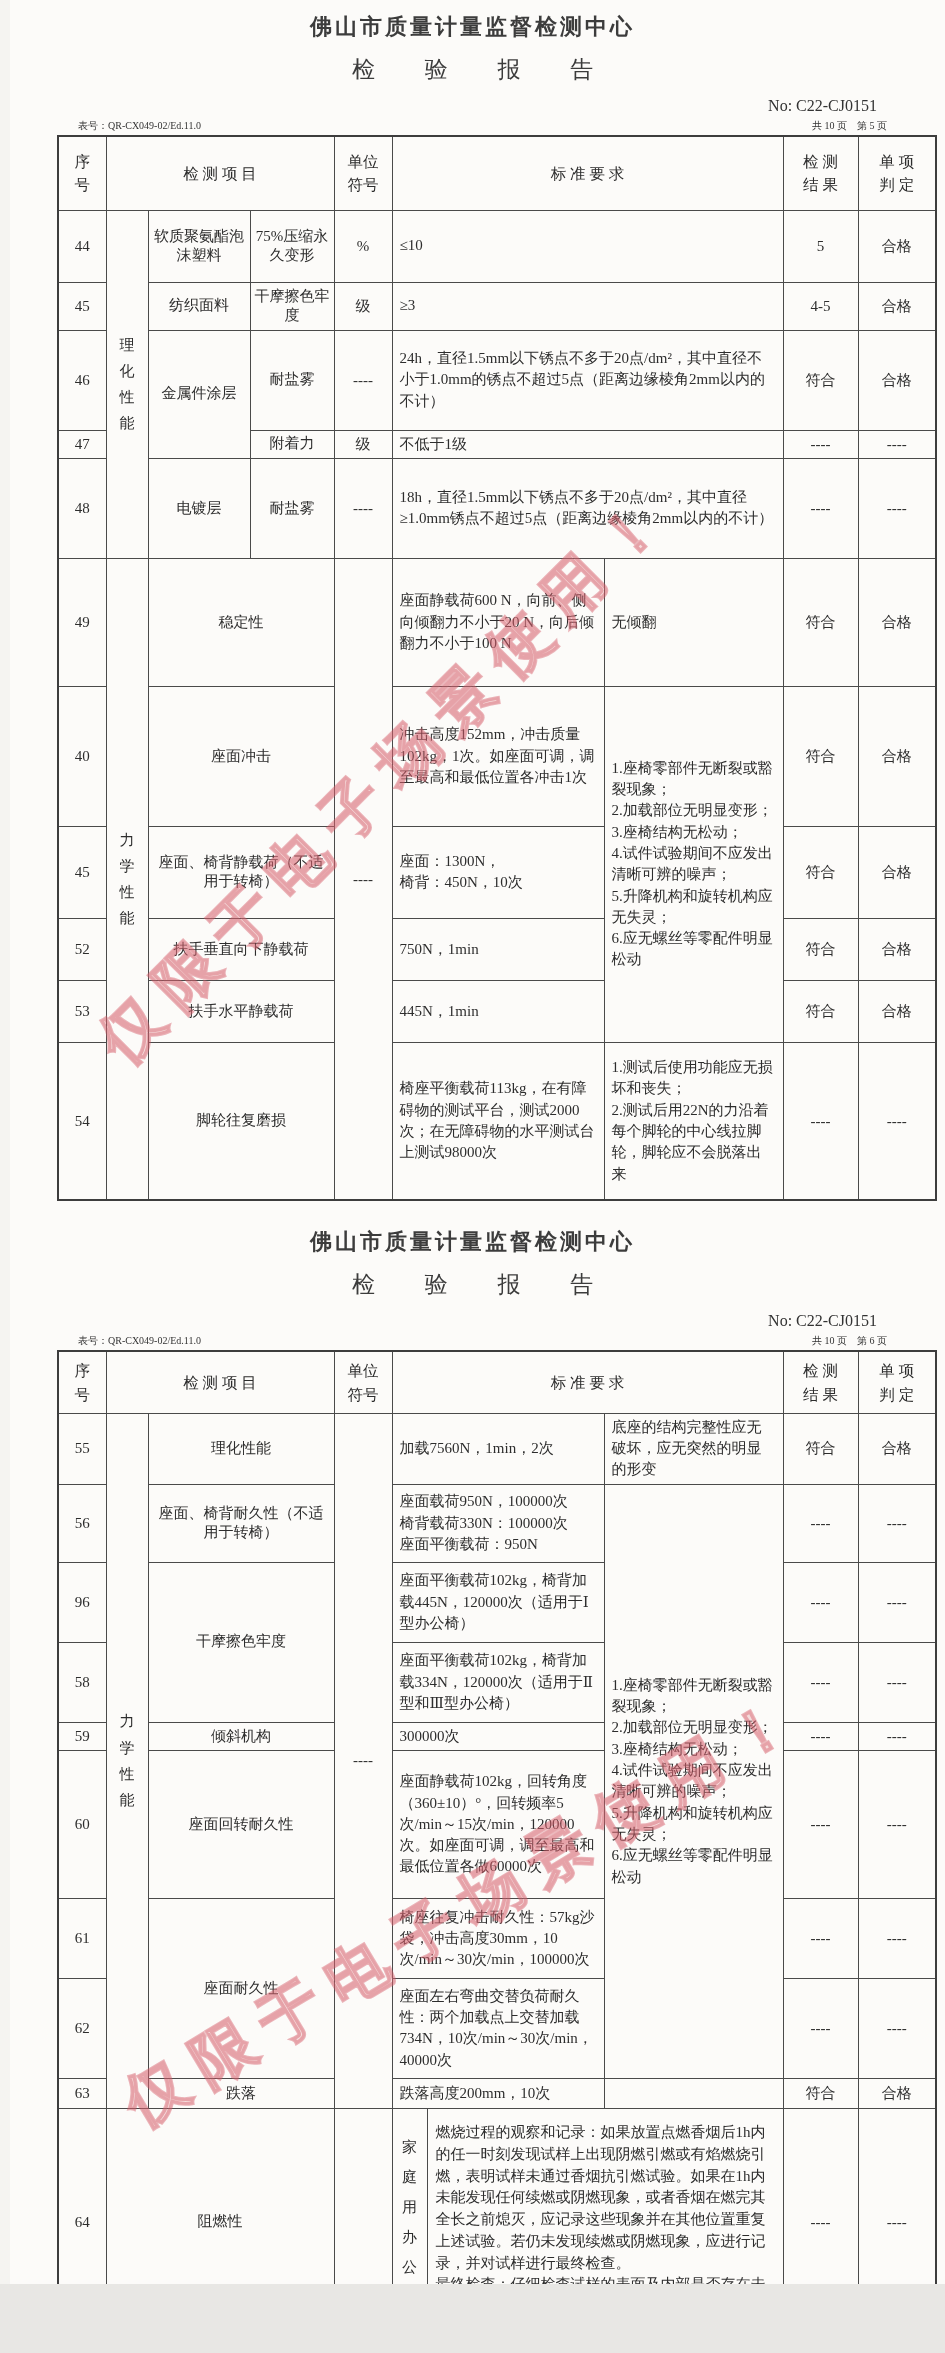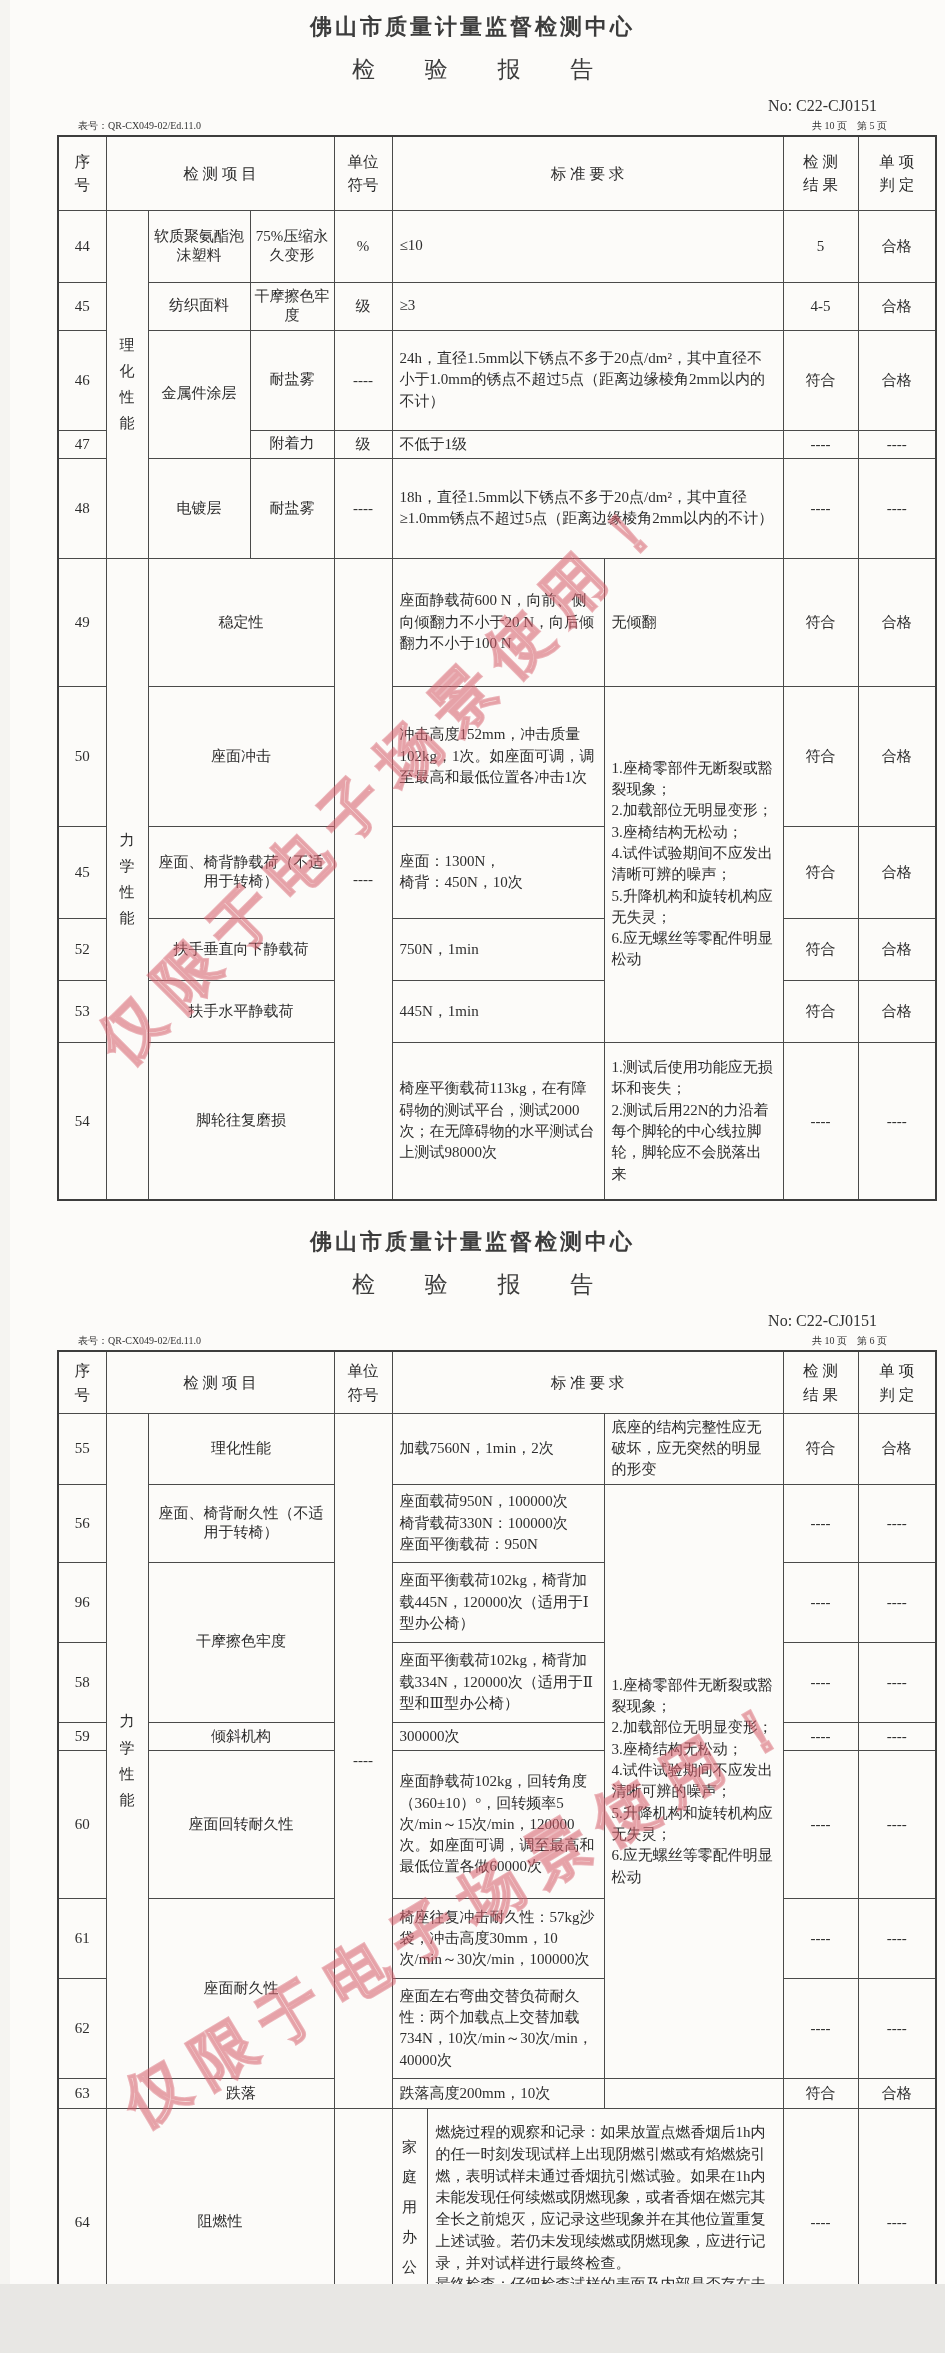--- a/index.html
+++ b/index.html
@@ -165,21 +165,21 @@
         </td>
         <td class="item" colspan="2">稳定性</td>
         <td class="c" rowspan="6">----</td>
         <td class="req">座面静载荷600 N，向前、侧向倾翻力不小于20 N，向后倾翻力不小于100 N</td>
         <td class="req">无倾翻</td>
         <td class="c">符合</td>
         <td class="c">合格</td>
       </tr>
 
       <tr style="height:140px">
-        <td class="c">50</td>
+        <td class="c">40</td>
         <td class="item" colspan="2">座面冲击</td>
         <td class="req">冲击高度152mm，冲击质量102kg，1次。如座面可调，调至最高和最低位置各冲击1次</td>
         <td class="req pre" rowspan="4">1.座椅零部件无断裂或豁裂现象；
 2.加载部位无明显变形；
 3.座椅结构无松动；
 4.试件试验期间不应发出清晰可辨的噪声；
 5.升降机构和旋转机构应无失灵；
 6.应无螺丝等零配件明显松动</td>
         <td class="c">符合</td>
         <td class="c">合格</td>

